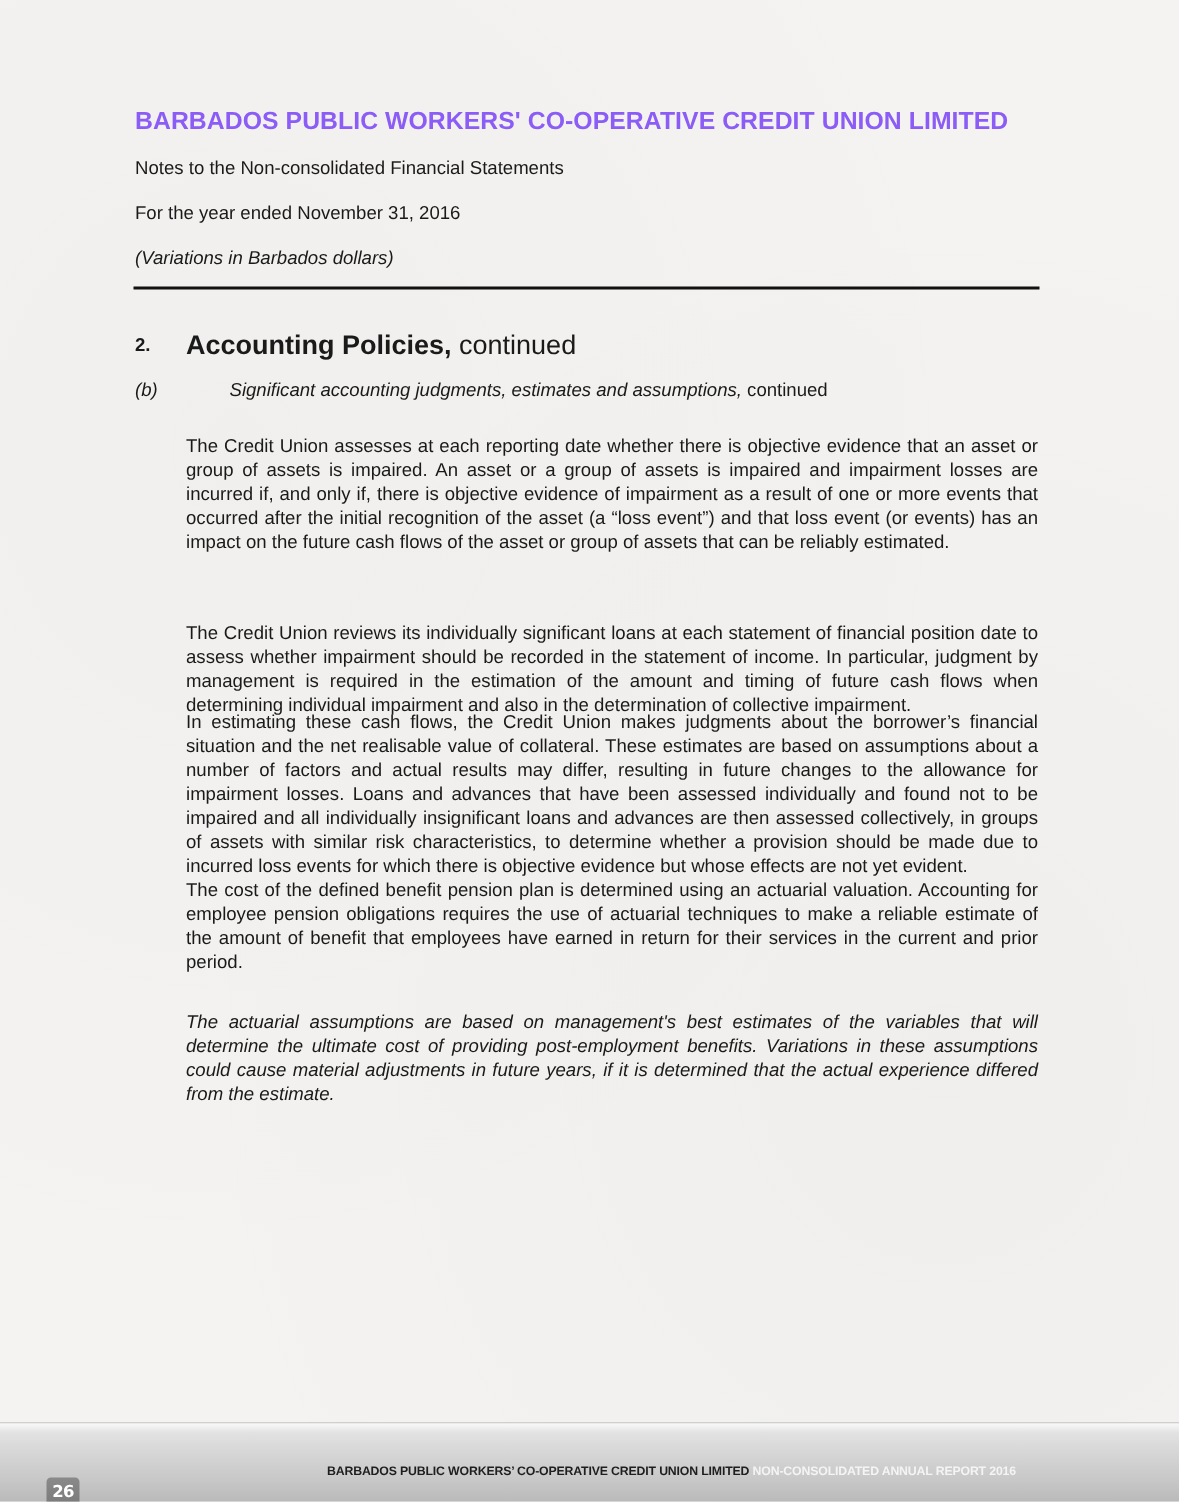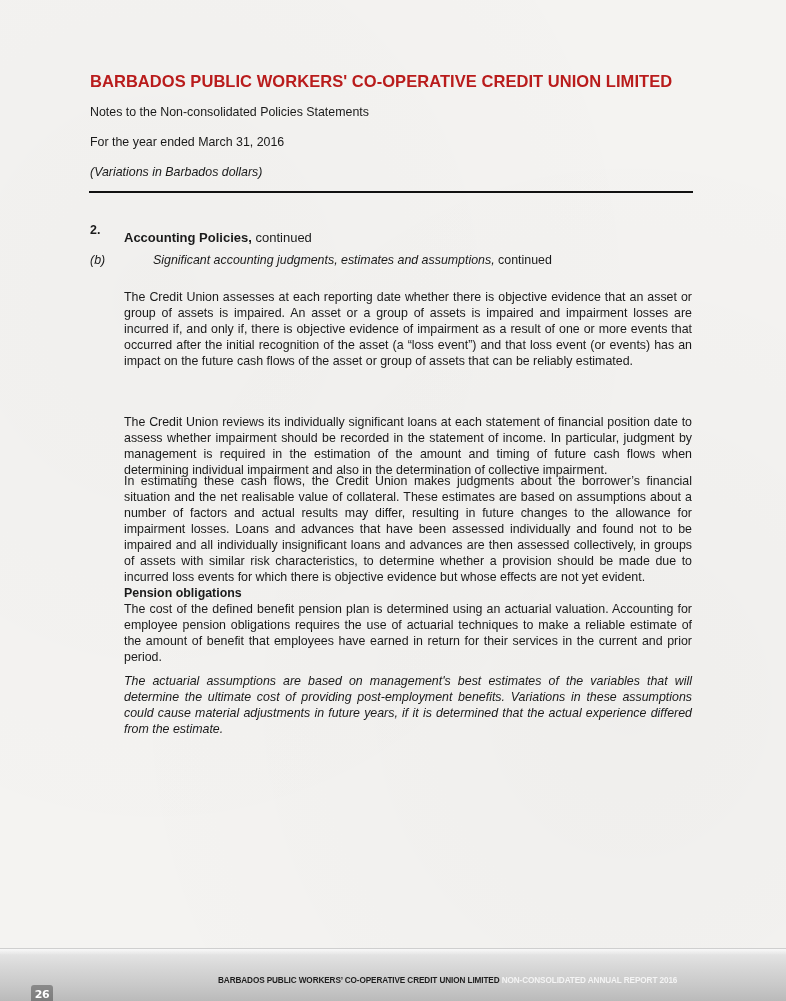--- a/index.html
+++ b/index.html
@@ -12,34 +12,34 @@
     .page-bg {
       position: absolute; inset: 0;
       background:
         radial-gradient(ellipse at 20% 30%, rgba(0,0,0,0.015), transparent 60%),
         radial-gradient(ellipse at 80% 70%, rgba(0,0,0,0.02), transparent 60%),
         #f4f3f1;
     }
     .content { position: absolute; left: 0; top: 0; width: 786px; }
     .org-title {
       position: absolute; left: 90px; top: 72px;
-      font-size: 16.5px; font-weight: bold; letter-spacing: 0.05px; color: #b91c1c;
+      font-size: 16.5px; font-weight: bold; letter-spacing: 0.05px; color: #8b5cf6;
       white-space: nowrap;
     }
     .subline {
       position: absolute; left: 90px; font-size: 12.4px; color: #1a1a1a; white-space: nowrap;
     }
     .sub1 { top: 105px; }
     .sub2 { top: 135px; }
     .sub3 { top: 165px; font-style: italic; }
     .rule {
       position: absolute; left: 89px; top: 191px; width: 604px; height: 2px; background: #111;
     }
     .section-num { position: absolute; left: 90px; top: 223px; font-size: 12.4px; font-weight: bold; }
-    .section-title { position: absolute; left: 124px; top: 230px; font-size: 13px; white-space: nowrap; }
+    .section-title { position: absolute; left: 124px; top: 220px; font-size: 18px; white-space: nowrap; }
     .section-title b { font-weight: bold; }
     .sub-label { position: absolute; left: 90px; top: 253px; font-size: 12.4px; font-style: italic; }
     .sub-title { position: absolute; left: 124px; top: 253px; font-size: 12.4px; white-space: nowrap; }
     .sub-title i { font-style: italic; margin-left: 29px; }
     .body-block {
       position: absolute; left: 124px; width: 568px;
       font-size: 12.4px; line-height: 16px; text-align: justify; color: #1a1a1a;
     }
     .body-block .heading { font-weight: bold; display: block; }
     .blk1 { top: 289px; }
@@ -73,42 +73,41 @@
     .footer-org { color: #1e1e1e; }
     .footer-report { color: #f4f4f4; }
   </style>
 </head>
 <body>
 
 <div class="page-bg"></div>
 
 <div class="content">
   <div class="org-title">BARBADOS PUBLIC WORKERS' CO-OPERATIVE CREDIT UNION LIMITED</div>
-  <div class="subline sub1">Notes to the Non-consolidated Policies Statements</div>
-  <div class="subline sub2">For the year ended March 31, 2016</div>
+  <div class="subline sub1">Notes to the Non-consolidated Financial Statements</div>
+  <div class="subline sub2">For the year ended November 31, 2016</div>
   <div class="subline sub3">(Variations in Barbados dollars)</div>
   <div class="rule"></div>
 
   <div class="section-num">2.</div>
   <div class="section-title"><b>Accounting Policies,</b><span> continued</span></div>
 
   <div class="sub-label">(b)</div>
   <div class="sub-title"><i>Significant accounting judgments, estimates and assumptions,</i><span> continued</span></div>
 
   <div class="body-block blk1">
     <span>The Credit Union assesses at each reporting date whether there is objective evidence that an asset or group of assets is impaired. An asset or a group of assets is impaired and impairment losses are incurred if, and only if, there is objective evidence of impairment as a result of one or more events that occurred after the initial recognition of the asset (a “loss event”) and that loss event (or events) has an impact on the future cash flows of the asset or group of assets that can be reliably estimated.</span>
   </div>
   <div class="body-block blk2">
     <span>The Credit Union reviews its individually significant loans at each statement of financial position date to assess whether impairment should be recorded in the statement of income. In particular, judgment by management is required in the estimation of the amount and timing of future cash flows when determining individual impairment and also in the determination of collective impairment.</span>
   </div>
   <div class="body-block blk3">
     <span>In estimating these cash flows, the Credit Union makes judgments about the borrower’s financial situation and the net realisable value of collateral. These estimates are based on assumptions about a number of factors and actual results may differ, resulting in future changes to the allowance for impairment losses.  Loans and advances that have been assessed individually and found not to be impaired and all individually insignificant loans and advances are then assessed collectively, in groups of assets with similar risk characteristics, to determine whether a provision should be made due to incurred loss events for which there is objective evidence but whose effects are not yet evident.</span>
   </div>
   <div class="body-block blk4">
-    <span class="heading">Pension obligations</span>
     <span>The cost of the defined benefit pension plan is determined using an actuarial valuation. Accounting for employee pension obligations requires the use of actuarial techniques to make a reliable estimate of the amount of benefit that employees have earned in return for their services in the current and prior period.</span>
   </div>
   <div class="body-block blk5">
     <span>The actuarial assumptions are based on management's best estimates of the variables that will determine the ultimate cost of providing post-employment benefits. Variations in these assumptions could cause material adjustments in future years, if it is determined that the actual experience differed from the estimate.</span>
   </div>
 </div>
 
 <div class="footer">
   <div class="page-num-box">
     <div class="page-num">26</div>

